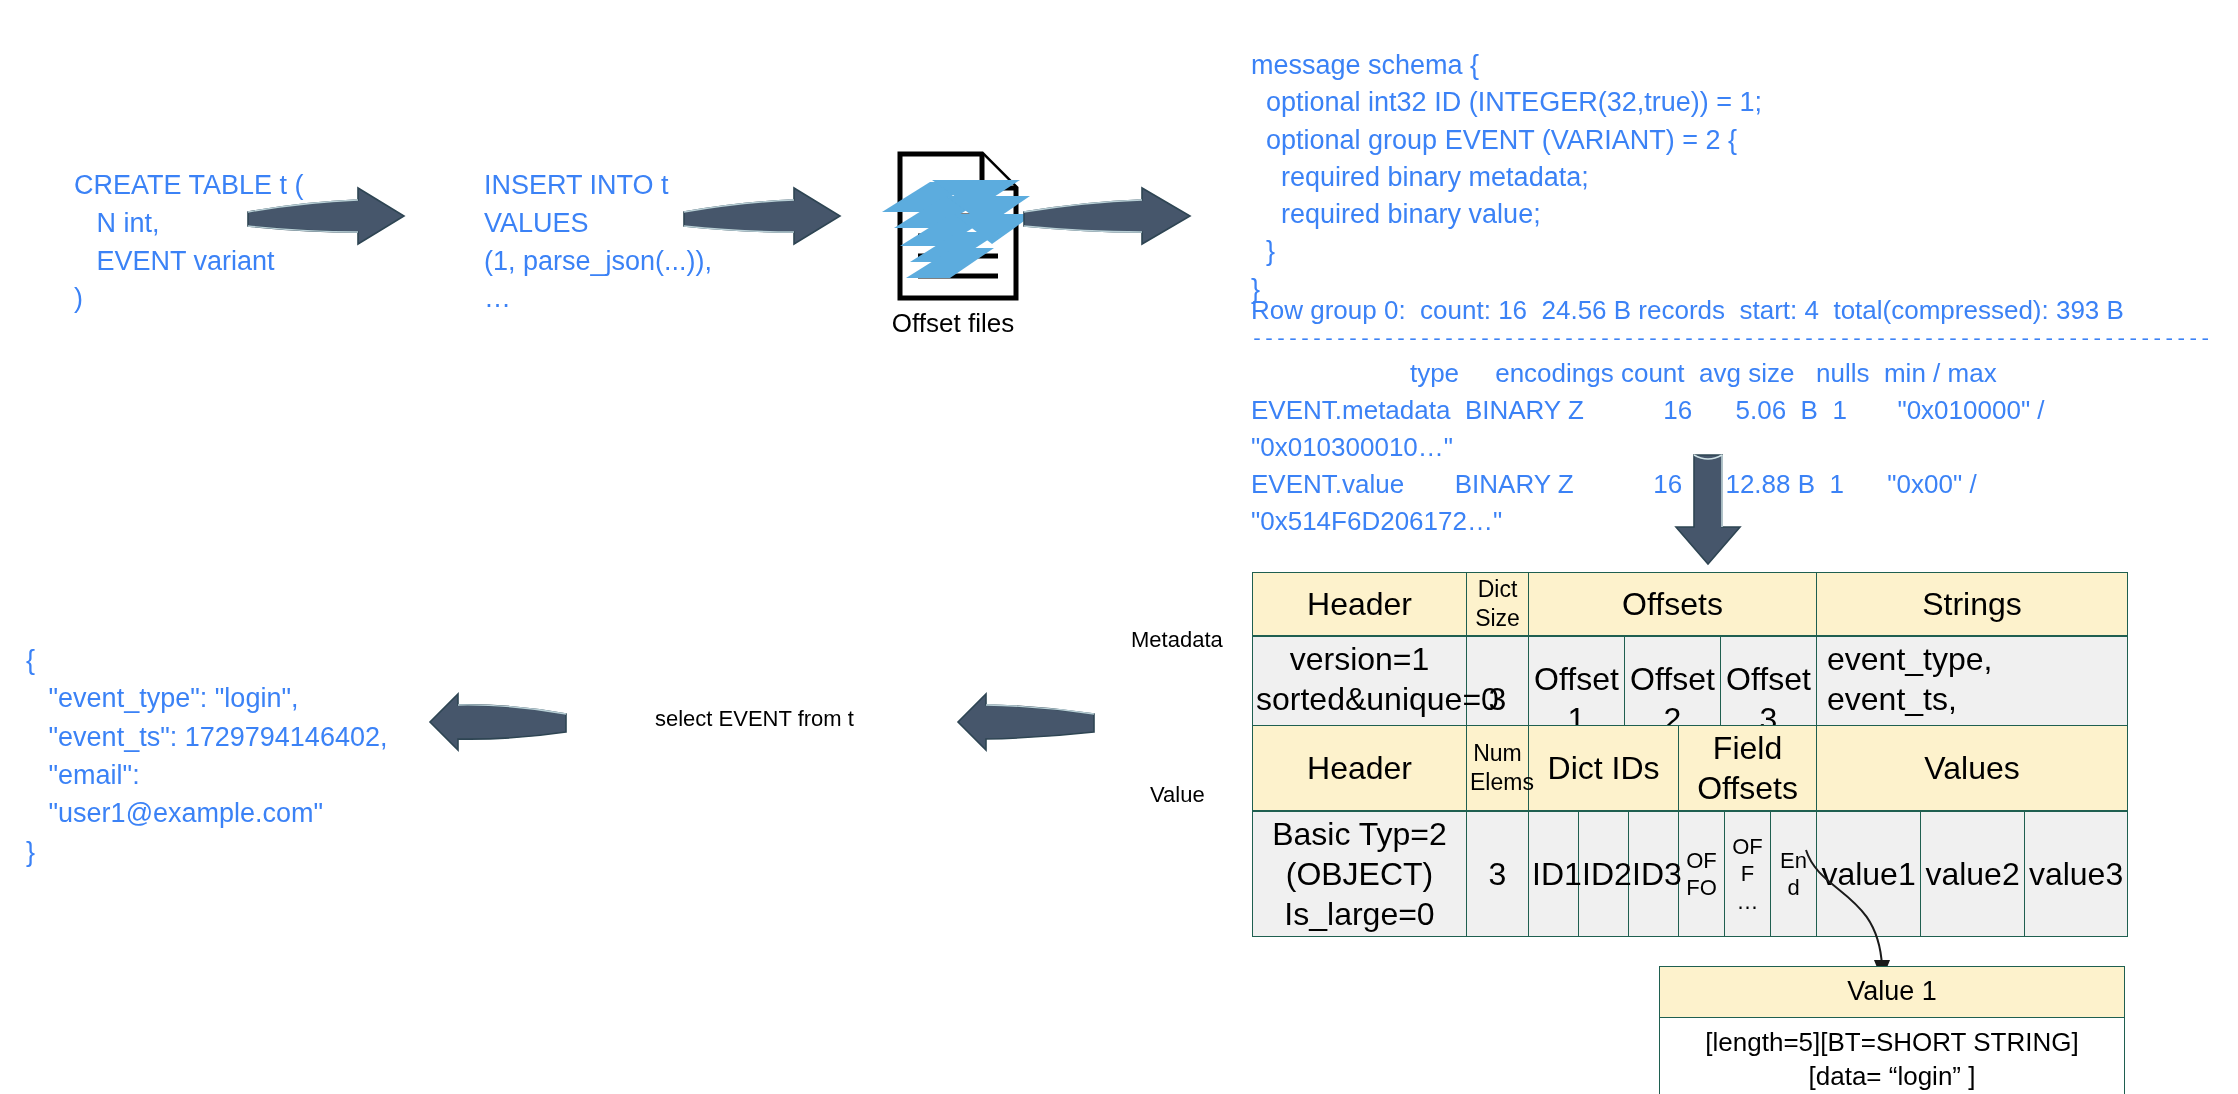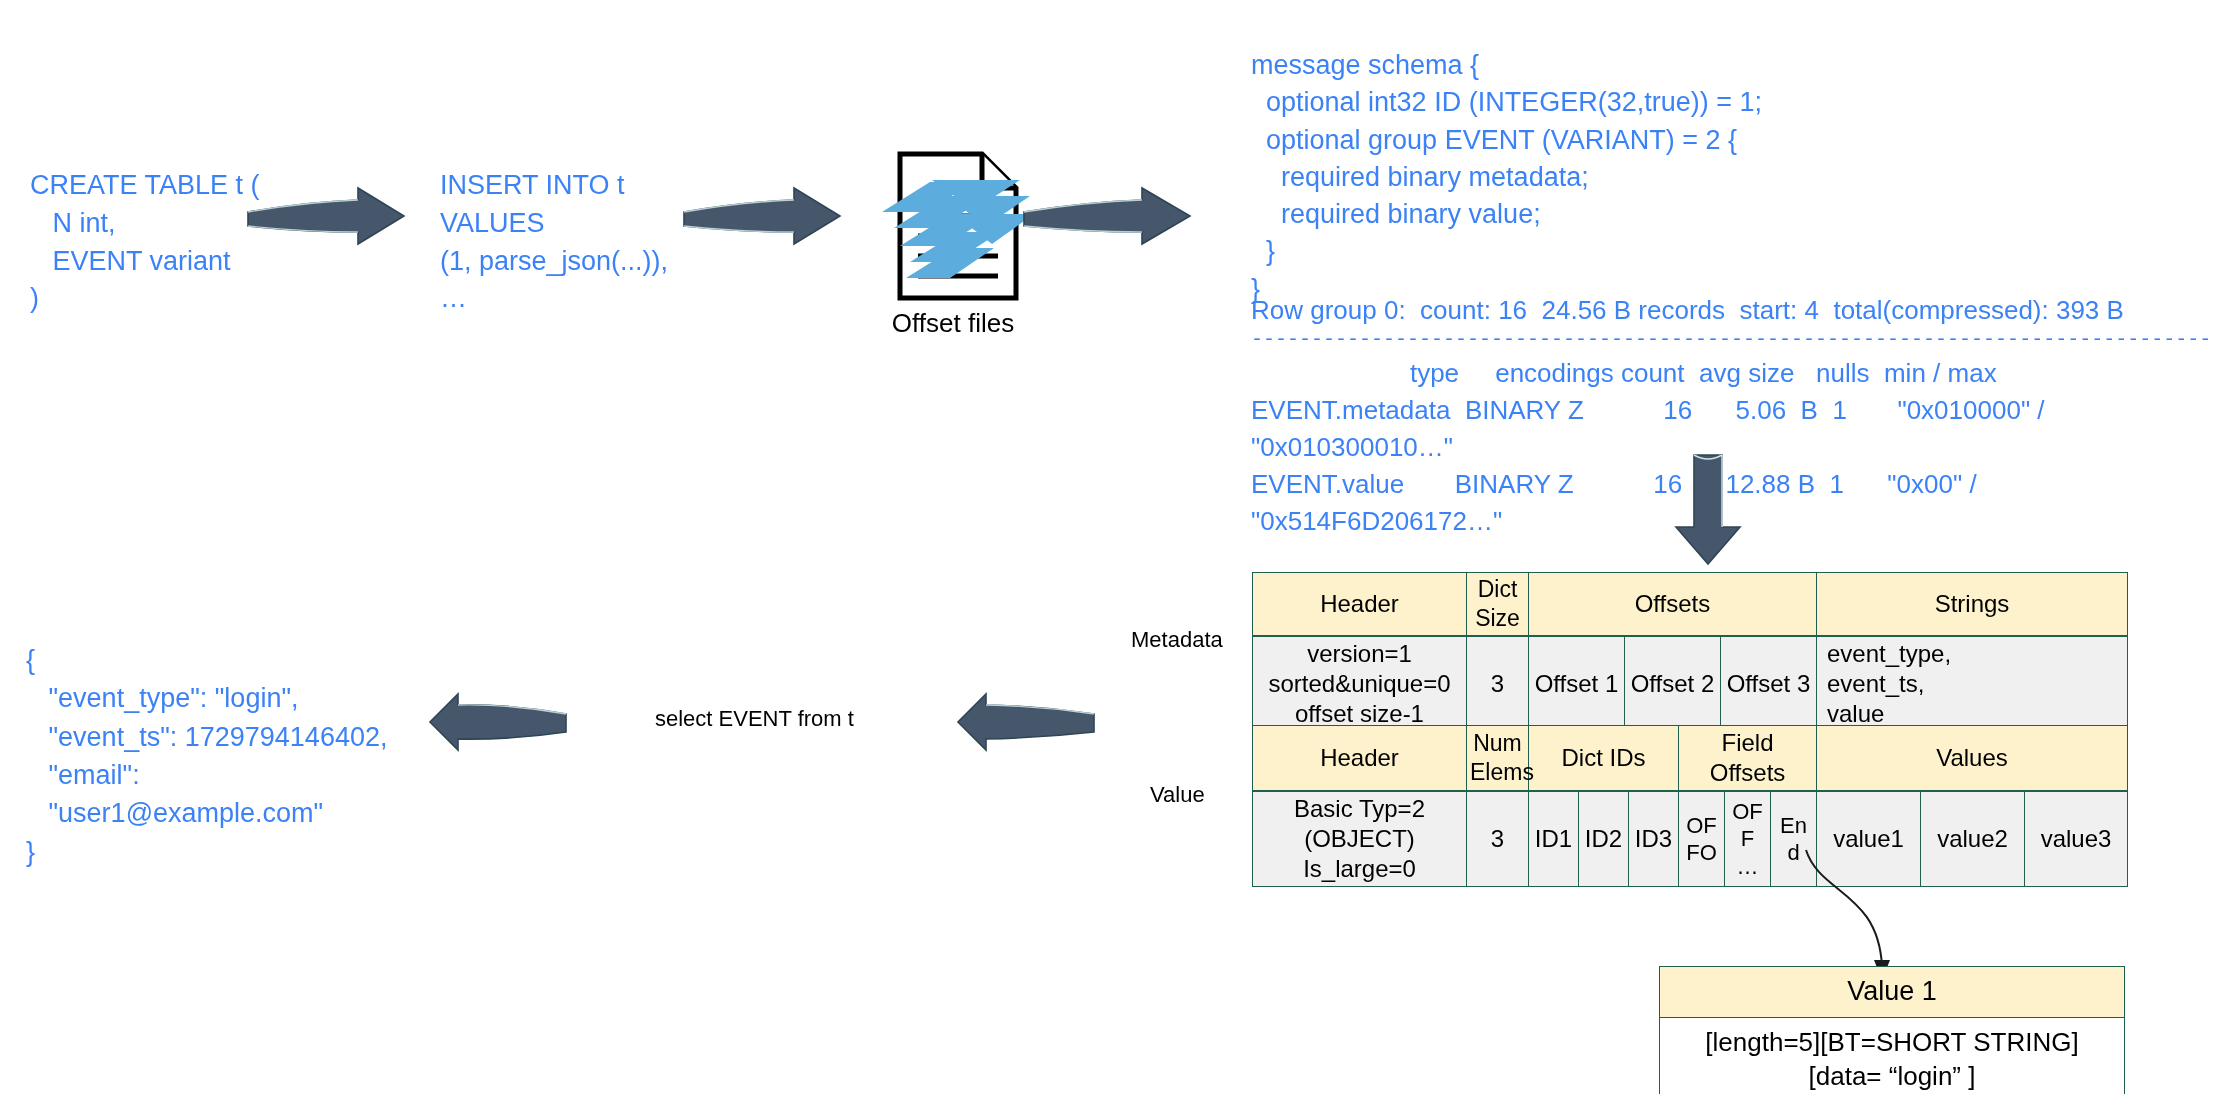--- a/index.html
+++ b/index.html
@@ -20,20 +20,21 @@
   }
   .abs { position: absolute; }
   .codeblock {
     white-space: pre;
     line-height: 1.30;
     color: #3b82f6;
   }
   .sql-text {
     font-size: 27px;
     line-height: 1.40;
+    margin-left: 44px;
   }
   .schema-text {
     font-size: 27px;
     line-height: 1.38;
   }
   .stats-text {
     font-size: 26px;
     line-height: 1.42;
   }
   .json-text {
@@ -50,21 +51,21 @@
   
   .vtable {
     border-collapse: collapse;
     table-layout: fixed;
     border: 1px solid #1f4e45;
   }
   .vtable td {
     border: 1px solid #1f5f50;
     text-align: center;
     vertical-align: middle;
-    font-size: 24px;
+    font-size: 32px;
     line-height: 1.25;
     padding: 2px 3px;
   }
   .vtable tr.hdr td {
     background: #fdf2cc;
     border-bottom: 2px solid #1f5f50;
     height: 46px;
   }
   .vtable tr.body td {
     background: #f0f0f0;

